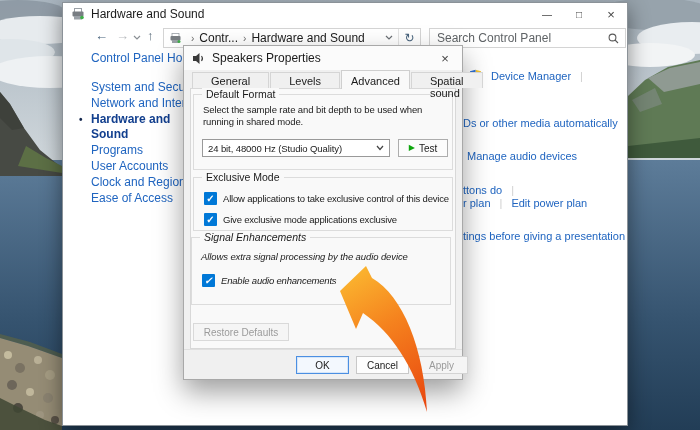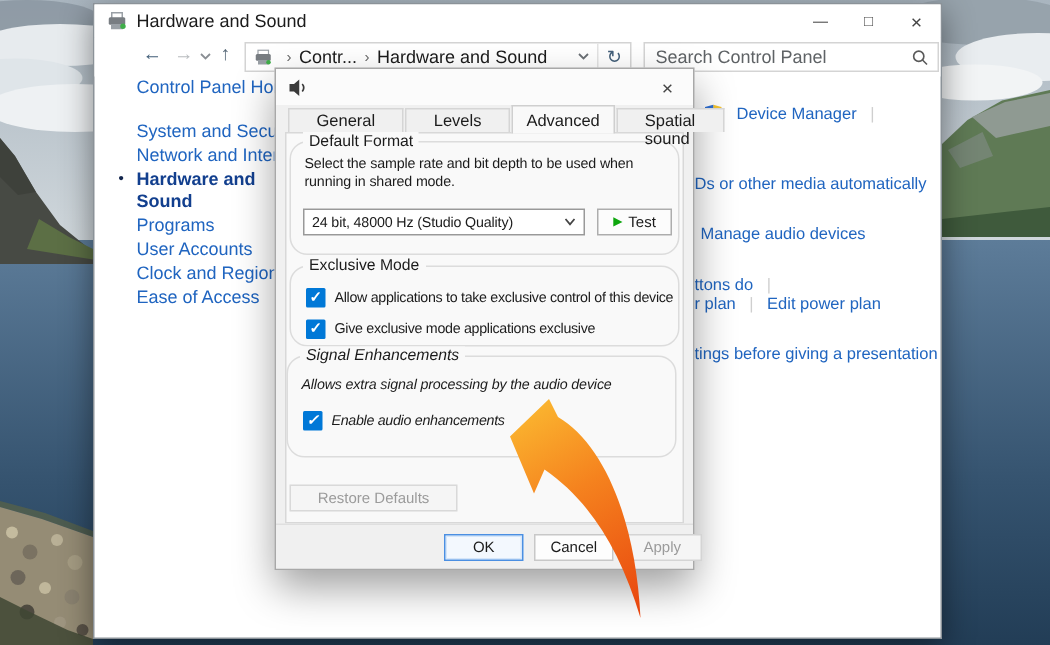--- a/index.html
+++ b/index.html
@@ -66,21 +66,21 @@
 
   .tabs { position:absolute; left:8px; top:24px; display:flex; align-items:flex-end; z-index:3; }
   .tab { font-size:11px; color:#1b1b1b; background:#f0f0f0; border:1px solid #d5d5d5;
          border-bottom:none; padding:2px 18px 3px; height:16px; margin-right:1px; cursor:pointer; }
   .tab.active { background:#f9f9f9; height:19px; padding:4px 9px 3px; position:relative; z-index:4;
                 margin-bottom:-1px; border-color:#cfcfcf; }
 
   .page { position:absolute; left:6px; right:6px; top:42px; bottom:30px; background:#f9f9f9;
           border:1px solid #d8d8d8; z-index:1; }
 
-  .group { position:absolute; border:1px solid #dcdcdc; border-radius:12px; z-index:2; }
+  .group { position:absolute; border:1px solid #dcdcdc; border-radius:0; z-index:2; }
   .glabel { position:absolute; top:-7px; left:8px; background:#f9f9f9; padding:0 4px;
             font-size:10.5px; color:#1b1b1b; white-space:nowrap; }
   .g1 { left:9px; top:48px; width:260px; height:76px; }
   .g2 { left:9px; top:131px; width:260px; height:54px; }
   .g3 { left:7px; top:191px; width:260px; height:68px;font-style:italic; }
   .gdesc { position:absolute; left:9px; font-size:9.5px; letter-spacing:-0.1px; line-height:12px;
            color:#1b1b1b; width:244px; }
   .g1 .gdesc { top:9px; }
   .g3 .gdesc { top:13px; white-space:nowrap; }
 
@@ -94,21 +94,21 @@
   .test-btn .play { color:#0ea60e; font-size:8px; line-height:1; }
   .test-btn .tlabel { font-size:10px; color:#1b1b1b; }
 
   .checkrow { position:absolute; left:10px; display:flex; align-items:center; gap:6px; cursor:pointer; }
   .cb { width:13px; height:13px; background:#0078d7; border-radius:1px; display:flex;
         align-items:center; justify-content:center; flex:0 0 auto; }
   .cb .tick { color:#fff; font-size:10px; line-height:1; font-weight:bold; }
   .checkrow label { font-size:9.5px; letter-spacing:-0.2px; color:#1b1b1b; white-space:nowrap; cursor:pointer; }
   .g2 .row1 { top:14px; } .g2 .row2 { top:35px; } .g3 .row1 { top:36px; }
 
-  .restore-btn { position:absolute; left:9px; top:277px; width:112px; height:18px; background:#f5f5f5;
+  .restore-btn { position:absolute; left:9px; top:277px; width:96px; height:18px; background:#f5f5f5;
                  border:1px solid #d9d9d9; color:#9b9b9b; font-size:10px; display:flex;
                  align-items:center; justify-content:center; z-index:2; }
   .dlg-footer { position:absolute; left:0; right:0; bottom:0; height:30px; background:#f0f0f0;
                 border-top:1px solid #dfdfdf; z-index:2; }
   .btn { position:absolute; top:6px; width:53px; height:18px; font-size:10px; display:flex;
          align-items:center; justify-content:center; background:#fdfdfd; border:1px solid #c8c8c8;
          color:#1b1b1b; cursor:pointer; }
   .btn.ok { left:112px; border:1px solid #4b8fe2; background:#f3f8fe; box-shadow:inset 0 0 0 1px #d6e6f9; }
   .btn.cancel { left:172px; }
   .btn.apply { left:231px; color:#9b9b9b; background:#f5f5f5; border-color:#d4d4d4; }
@@ -256,20 +256,21 @@
       </div>
     </div>
   </div>
 
   <div class="dialog">
     <div class="dlg-titlebar">
       <svg width="13" height="13">
         <polygon points="1,4 4,4 7.5,1 7.5,12 4,9 1,9" fill="#3a3a3a"></polygon>
         <path d="M9.5,4 Q11.5,6.5 9.5,9" fill="none" stroke="#3a3a3a" stroke-width="1.1"></path>
       </svg>
+      <span class="dlg-title">Speakers Properties</span>
       <div class="dlg-close">×</div>
     </div>
 
     <div class="tabs">
       <div class="tab">General</div>
       <div class="tab">Levels</div>
       <div class="tab active">Advanced</div>
       <div class="tab">Spatial sound</div>
     </div>
     <div class="page"></div>

